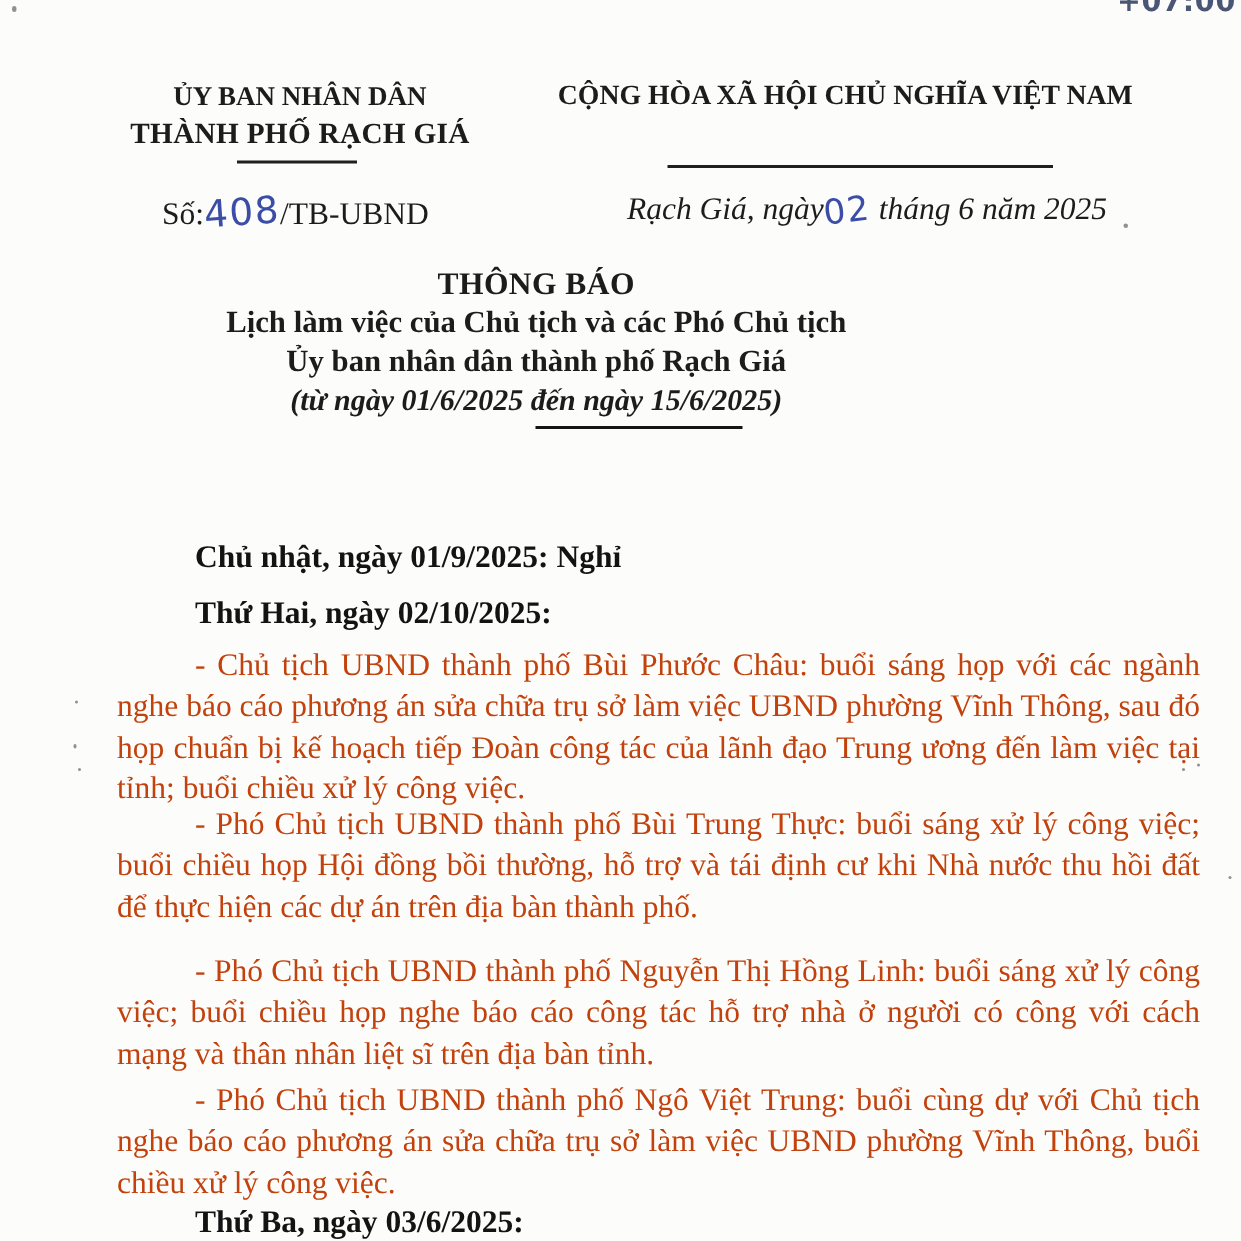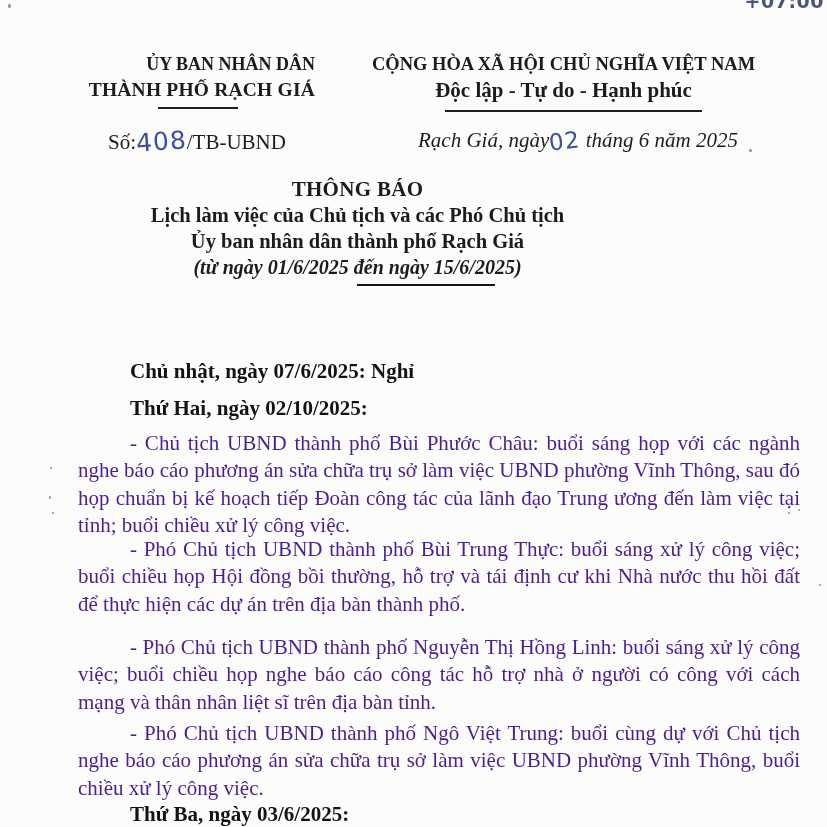--- a/index.html
+++ b/index.html
@@ -9,21 +9,21 @@
     font-family:"Liberation Serif","DejaVu Serif",serif;
     padding-left:12px;
   }
   
   .clock{
     position:absolute;top:-10px;right:15px;
     font-family:"DejaVu Sans",sans-serif;font-size:19px;font-weight:600;
     color:#4a5674;letter-spacing:.5px;
   }
   
-  .hdr-left{position:absolute;top:52px;left:85px;width:230px;text-align:right;font-weight:bold;}
+  .hdr-left{position:absolute;top:52px;left:85px;width:230px;text-align:center;font-weight:bold;}
   .hdr-left .l1{font-size:18px;line-height:25px;}
   .hdr-left .l2{font-size:19.5px;line-height:25px;letter-spacing:.2px;}
   .rule-a{position:absolute;top:107px;left:158px;width:80px;border-top:2px solid #1f1f1f;}
   .hdr-right{position:absolute;top:52px;left:345px;width:437px;text-align:center;font-weight:bold;}
   .hdr-right .l1{font-size:18.5px;line-height:25px;}
   .hdr-right .l2{font-size:21px;line-height:26px;}
   .rule-b{position:absolute;top:110px;left:445px;width:257px;border-top:2px solid #1f1f1f;}
   
   .so-line{position:absolute;top:126px;left:108px;font-size:21px;white-space:nowrap;}
   .date-line{position:absolute;top:126px;left:418px;font-size:21px;font-style:italic;white-space:nowrap;}
@@ -39,21 +39,21 @@
   .rule-c{position:absolute;top:284px;left:357px;width:138px;border-top:2.2px solid #151515;}
   
   .day-heading{
     position:absolute;left:78px;width:722px;
     font-weight:bold;font-size:21px;line-height:27px;text-indent:52px;
     color:#131313;
   }
   .para{
     position:absolute;left:78px;width:722px;
     font-size:21px;line-height:27.3px;text-align:justify;text-indent:52px;
-    color:#4c1d95;
+    color:#c2410c;
   }
   #day1{top:358px;} #day2{top:395px;}
   #p1{top:430px;} #p2{top:536px;} #p3{top:634px;} #p4{top:720px;}
   #day3{top:801px;}
   
   .speck{position:absolute;background:rgba(55,55,65,.55);border-radius:50%;}
 </style>
 </head>
 <body>
 
@@ -62,37 +62,36 @@
   <div class="clock">+07:00</div>
 
   <div class="hdr-left">
     <div class="l1">ỦY BAN NHÂN DÂN</div>
     <div class="l2">THÀNH PHỐ RẠCH GIÁ</div>
   </div>
   <div class="rule-a"></div>
 
   <div class="hdr-right">
     <div class="l1">CỘNG HÒA XÃ HỘI CHỦ NGHĨA VIỆT NAM</div>
-    <div class="l2">Độc lập - Tự do - Hạnh phúc</div>
   </div>
   <div class="rule-b"></div>
 
   <div class="so-line"><span>Số:</span><span class="hand hand-so">408</span><span>/TB-UBND</span></div>
 
   <div class="date-line"><span>Rạch Giá, ngày</span><span class="hand hand-date">02</span> <span>tháng 6 năm 2025</span></div>
 
   <div class="title-block">
     <div class="t1">THÔNG BÁO</div>
     <div class="t2">Lịch làm việc của Chủ tịch và các Phó Chủ tịch</div>
     <div class="t3">Ủy ban nhân dân thành phố Rạch Giá</div>
     <div class="t4">(từ ngày 01/6/2025 đến ngày 15/6/2025)</div>
   </div>
   <div class="rule-c"></div>
 
-  <div id="day1" class="day-heading">Chủ nhật, ngày 07/6/2025: Nghỉ</div>
+  <div id="day1" class="day-heading">Chủ nhật, ngày 01/9/2025: Nghỉ</div>
   <div id="day2" class="day-heading">Thứ Hai, ngày 02/10/2025:</div>
 
   <div id="p1" class="para">- Chủ tịch UBND thành phố Bùi Phước Châu: buổi sáng họp với các ngành nghe báo cáo phương án sửa chữa trụ sở làm việc UBND phường Vĩnh Thông, sau đó họp chuẩn bị kế hoạch tiếp Đoàn công tác của lãnh đạo Trung ương đến làm việc tại tỉnh; buổi chiều xử lý công việc.</div>
   <div id="p2" class="para">- Phó Chủ tịch UBND thành phố Bùi Trung Thực: buổi sáng xử lý công việc; buổi chiều họp Hội đồng bồi thường, hỗ trợ và tái định cư khi Nhà nước thu hồi đất để thực hiện các dự án trên địa bàn thành phố.</div>
   <div id="p3" class="para">- Phó Chủ tịch UBND thành phố Nguyễn Thị Hồng Linh: buổi sáng xử lý công việc; buổi chiều họp nghe báo cáo công tác hỗ trợ nhà ở người có công với cách mạng và thân nhân liệt sĩ trên địa bàn tỉnh.</div>
   <div id="p4" class="para">- Phó Chủ tịch UBND thành phố Ngô Việt Trung: buổi cùng dự với Chủ tịch nghe báo cáo phương án sửa chữa trụ sở làm việc UBND phường Vĩnh Thông, buổi chiều xử lý công việc.</div>
 
   <div id="day3" class="day-heading">Thứ Ba, ngày 03/6/2025:</div>
 
   <div class="speck" style="left:8px;top:4px;width:3px;height:4px;"></div>

